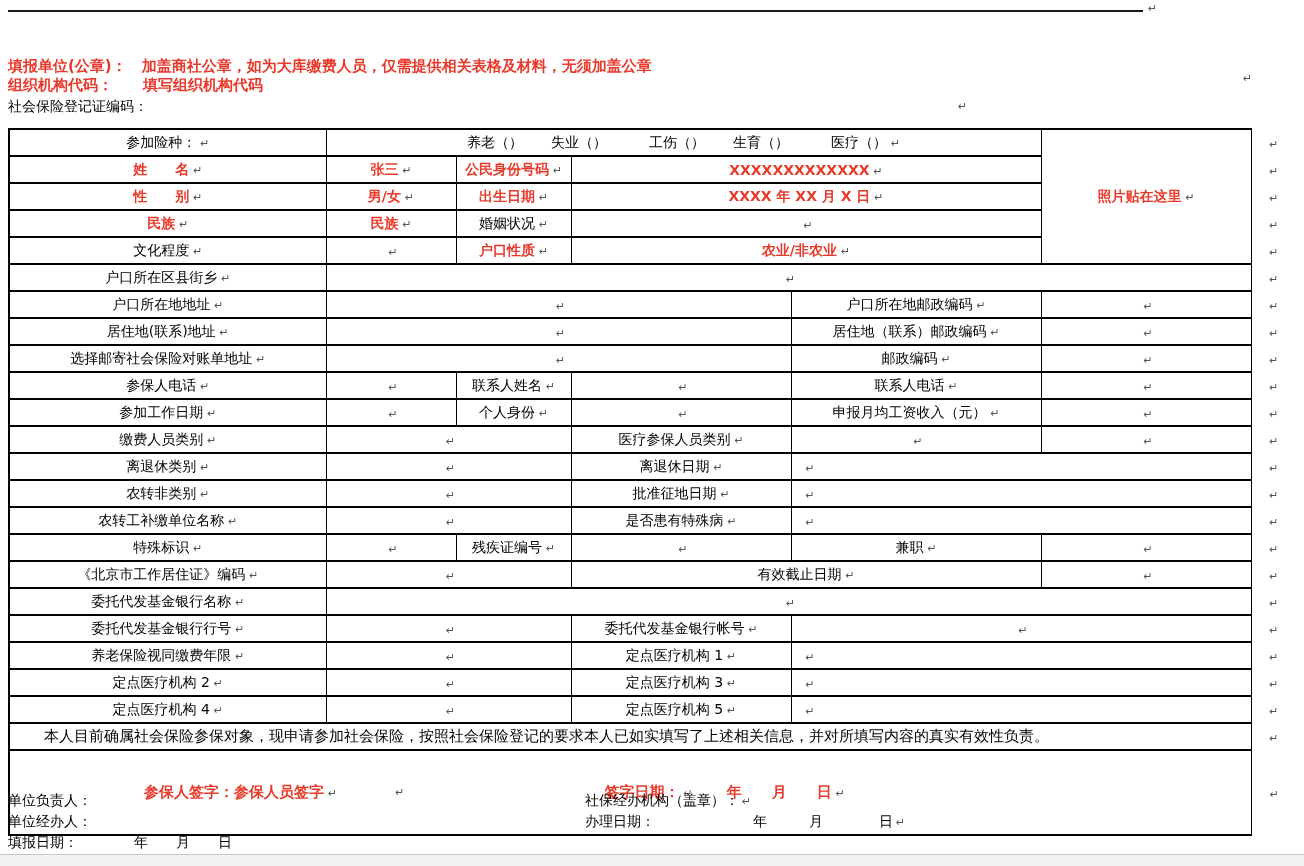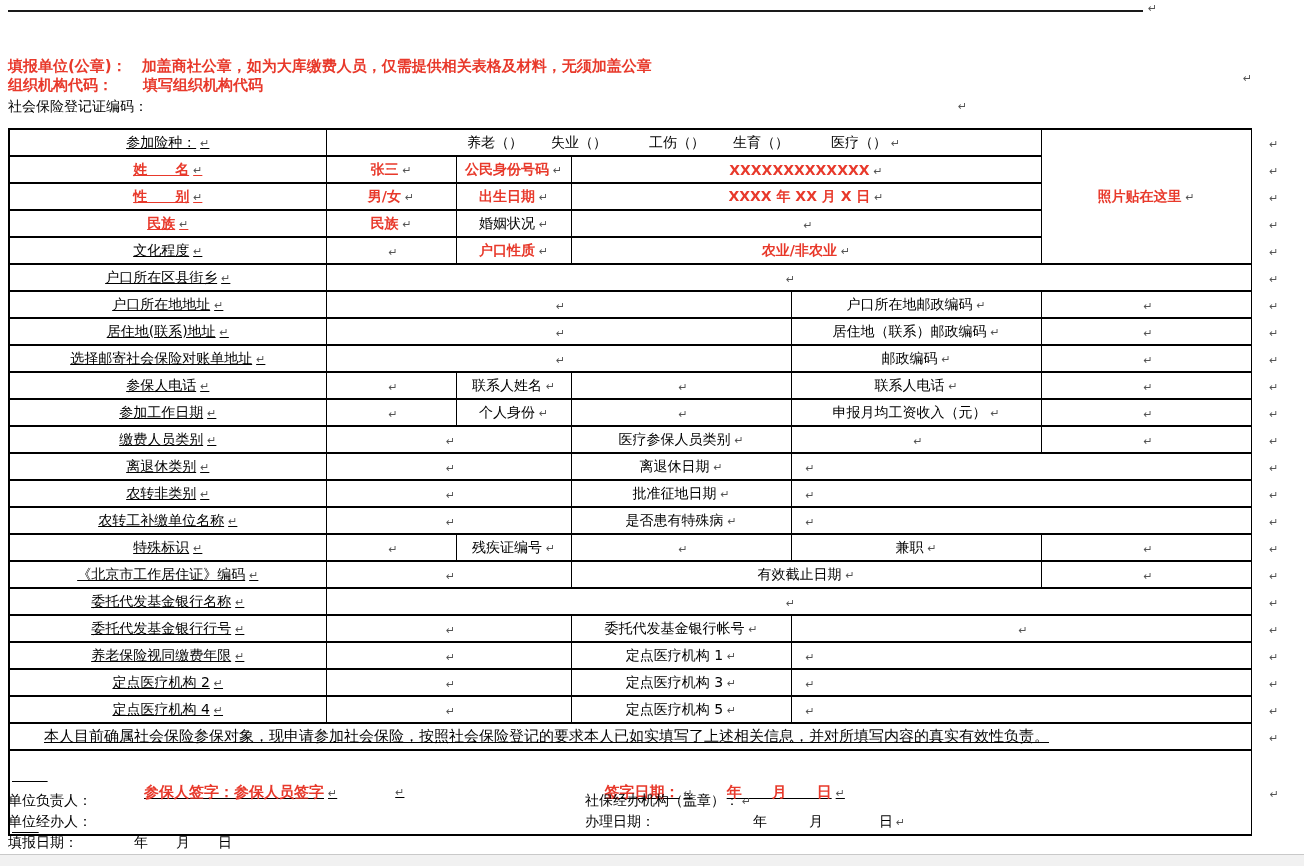--- a/index.html
+++ b/index.html
@@ -13,21 +13,21 @@
     font-family:"DejaVu Serif","Liberation Serif",serif;font-size:29px;font-weight:600;letter-spacing:2px;}
   .title .endmark{font-size:11px;color:#555;font-weight:400;letter-spacing:0;margin-left:2px;vertical-align:6px;}
 
   .rednote{position:absolute;left:8px;color:#e8392b;font-weight:bold;font-size:15px;white-space:pre;}
   .regcode{position:absolute;left:8px;top:98px;font-size:14px;}
 
   
   table.form{position:absolute;left:8px;top:128px;border-collapse:collapse;table-layout:fixed;}
   td{border:2px solid #000;border-left-width:1px;border-right-width:1px;
      height:25px;text-align:center;font-size:14px;padding:0 2px;overflow:hidden;white-space:pre;}
-  td.first{border-left-width:2px;text-decoration:underline;}
+  td.first{border-left-width:2px;}
   td.g{border:none;background:#fff;}
   td.g::after{content:"↵";font-size:11px;color:#555;}
   .red{color:#e8392b;font-weight:bold;margin-left:34px;}
   td.left{text-align:left;padding-left:10px;}
   span.t{white-space:pre;}
   span.t::after{content:"↵";font-size:11px;color:#555;margin-left:4px;font-weight:400;}
   td.decl{text-align:left;font-size:15px;padding-left:8px;text-indent:26px;white-space:normal;}
   td.sigrow{text-align:left;}
   .sigflex{display:flex;align-items:center;font-size:15px;}
   .sigflex .s1{margin-left:132px;}

